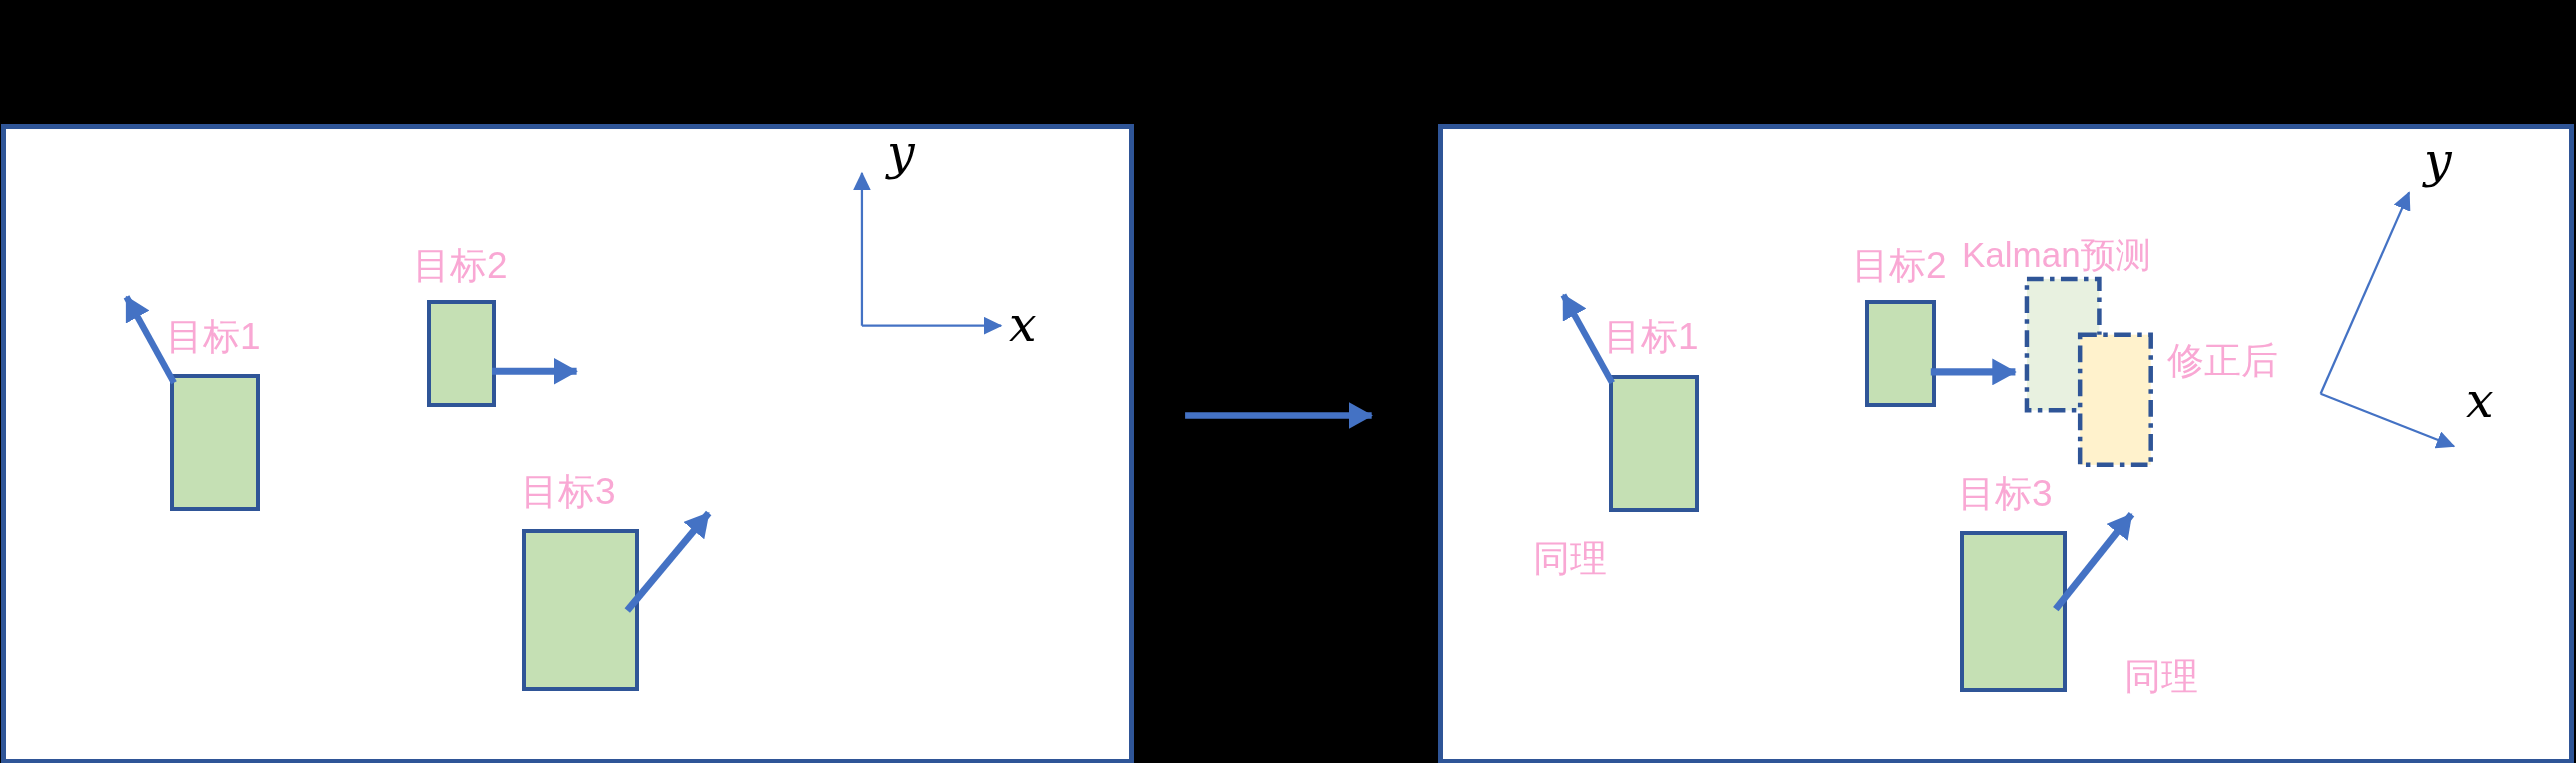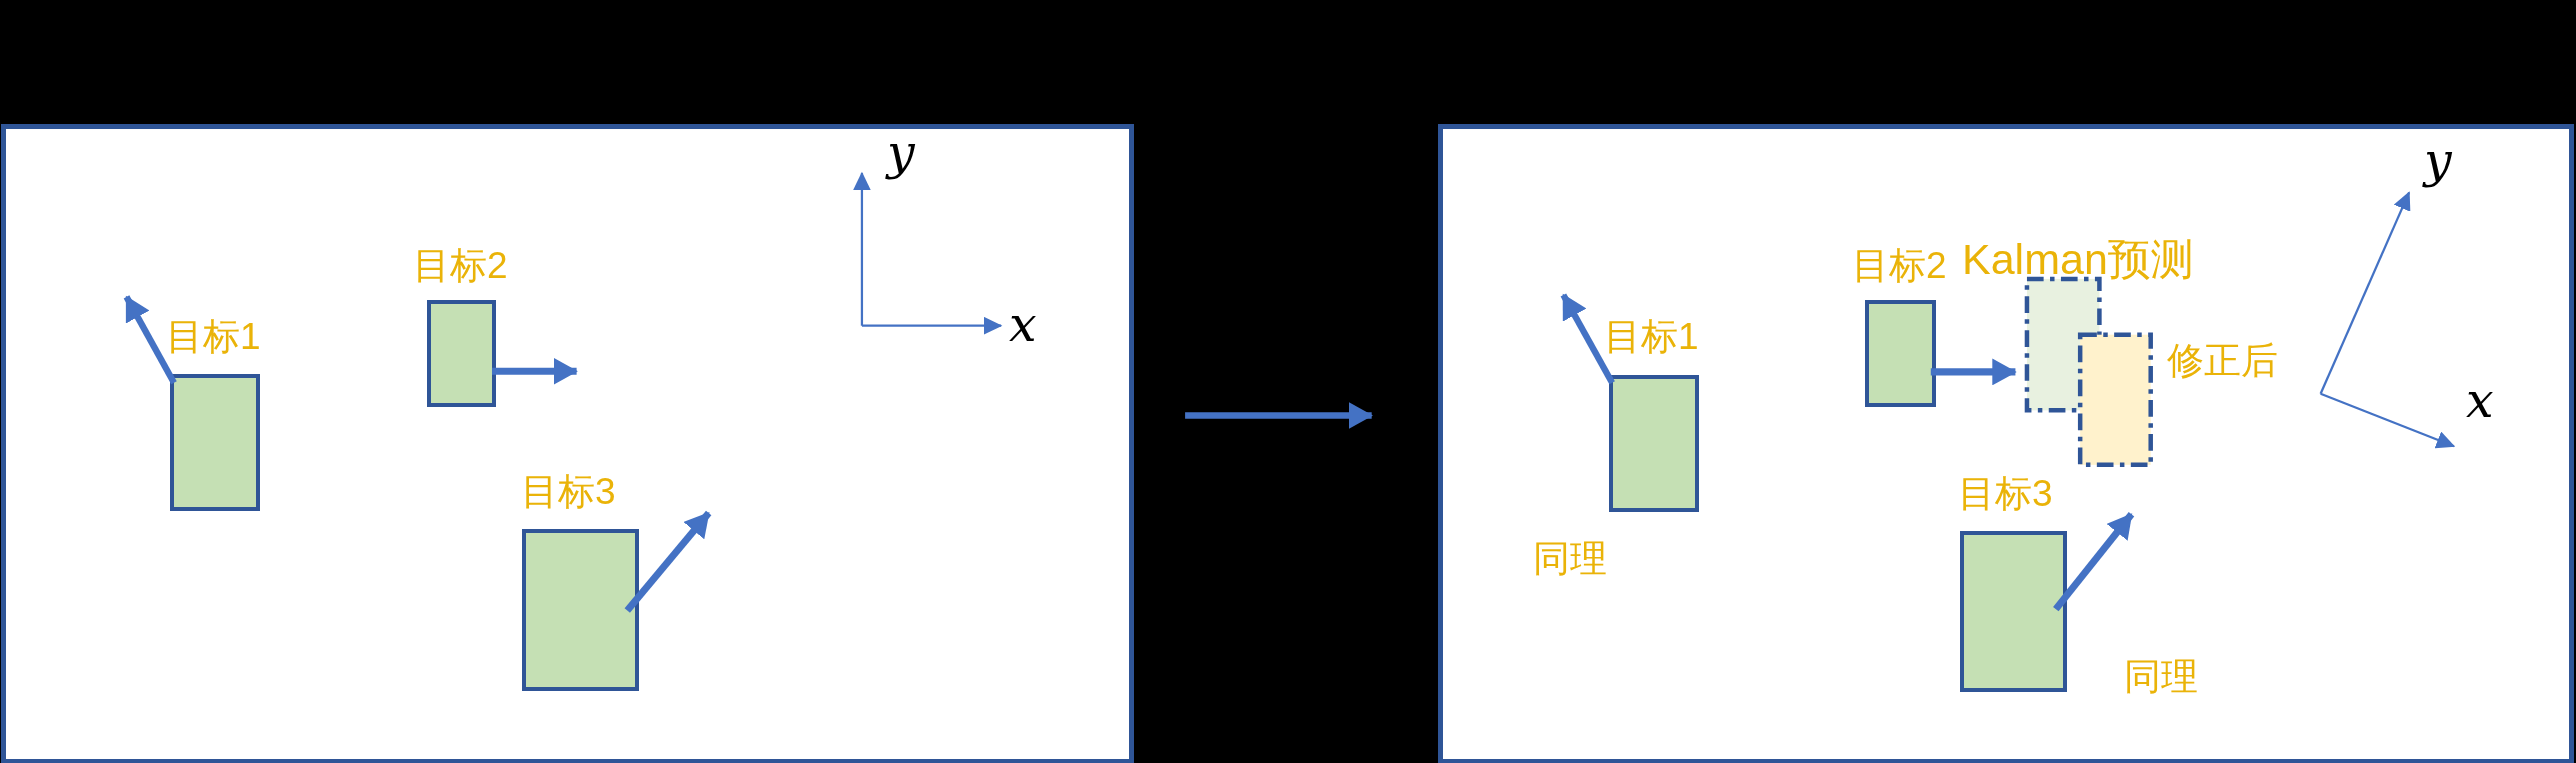--- a/index.html
+++ b/index.html
@@ -32,32 +32,32 @@
   #target2-right-rect{left:1865px;top:300px; width:71px; height:107px;}
   #target3-right-rect{left:1960px;top:531px; width:107px; height:161px;}
 
   svg.overlay{
     position:absolute;left:0;top:0;width:2576px;height:763px;
     pointer-events:none;
   }
 
   .label{
     position:absolute;
-    color:#eab308;
+    color:#f9a8d4;
     font-size:37px;
     line-height:1.05;
     white-space:nowrap;
   }
   #target1-left-label {left:166px; top:318px;}
   #target2-left-label {left:413px; top:247px;}
   #target3-left-label {left:521px; top:473px;}
   #target1-right-label{left:1604px;top:318px;}
   #target2-right-label{left:1852px;top:247px;}
   #target3-right-label{left:1958px;top:475px;}
-  #kalman-prediction-label{left:1962px;top:237px;font-size:43px;}
+  #kalman-prediction-label{left:1962px;top:237px;font-size:35px;}
   #corrected-label    {left:2167px;top:342px;}
   #similarly-label-1  {left:1533px;top:540px;}
   #similarly-label-2  {left:2124px;top:658px;}
 
   .axis-label{
     position:absolute;
     color:#000;
     font-family:"DejaVu Serif", serif;
     font-style:italic;
     font-size:49px;

